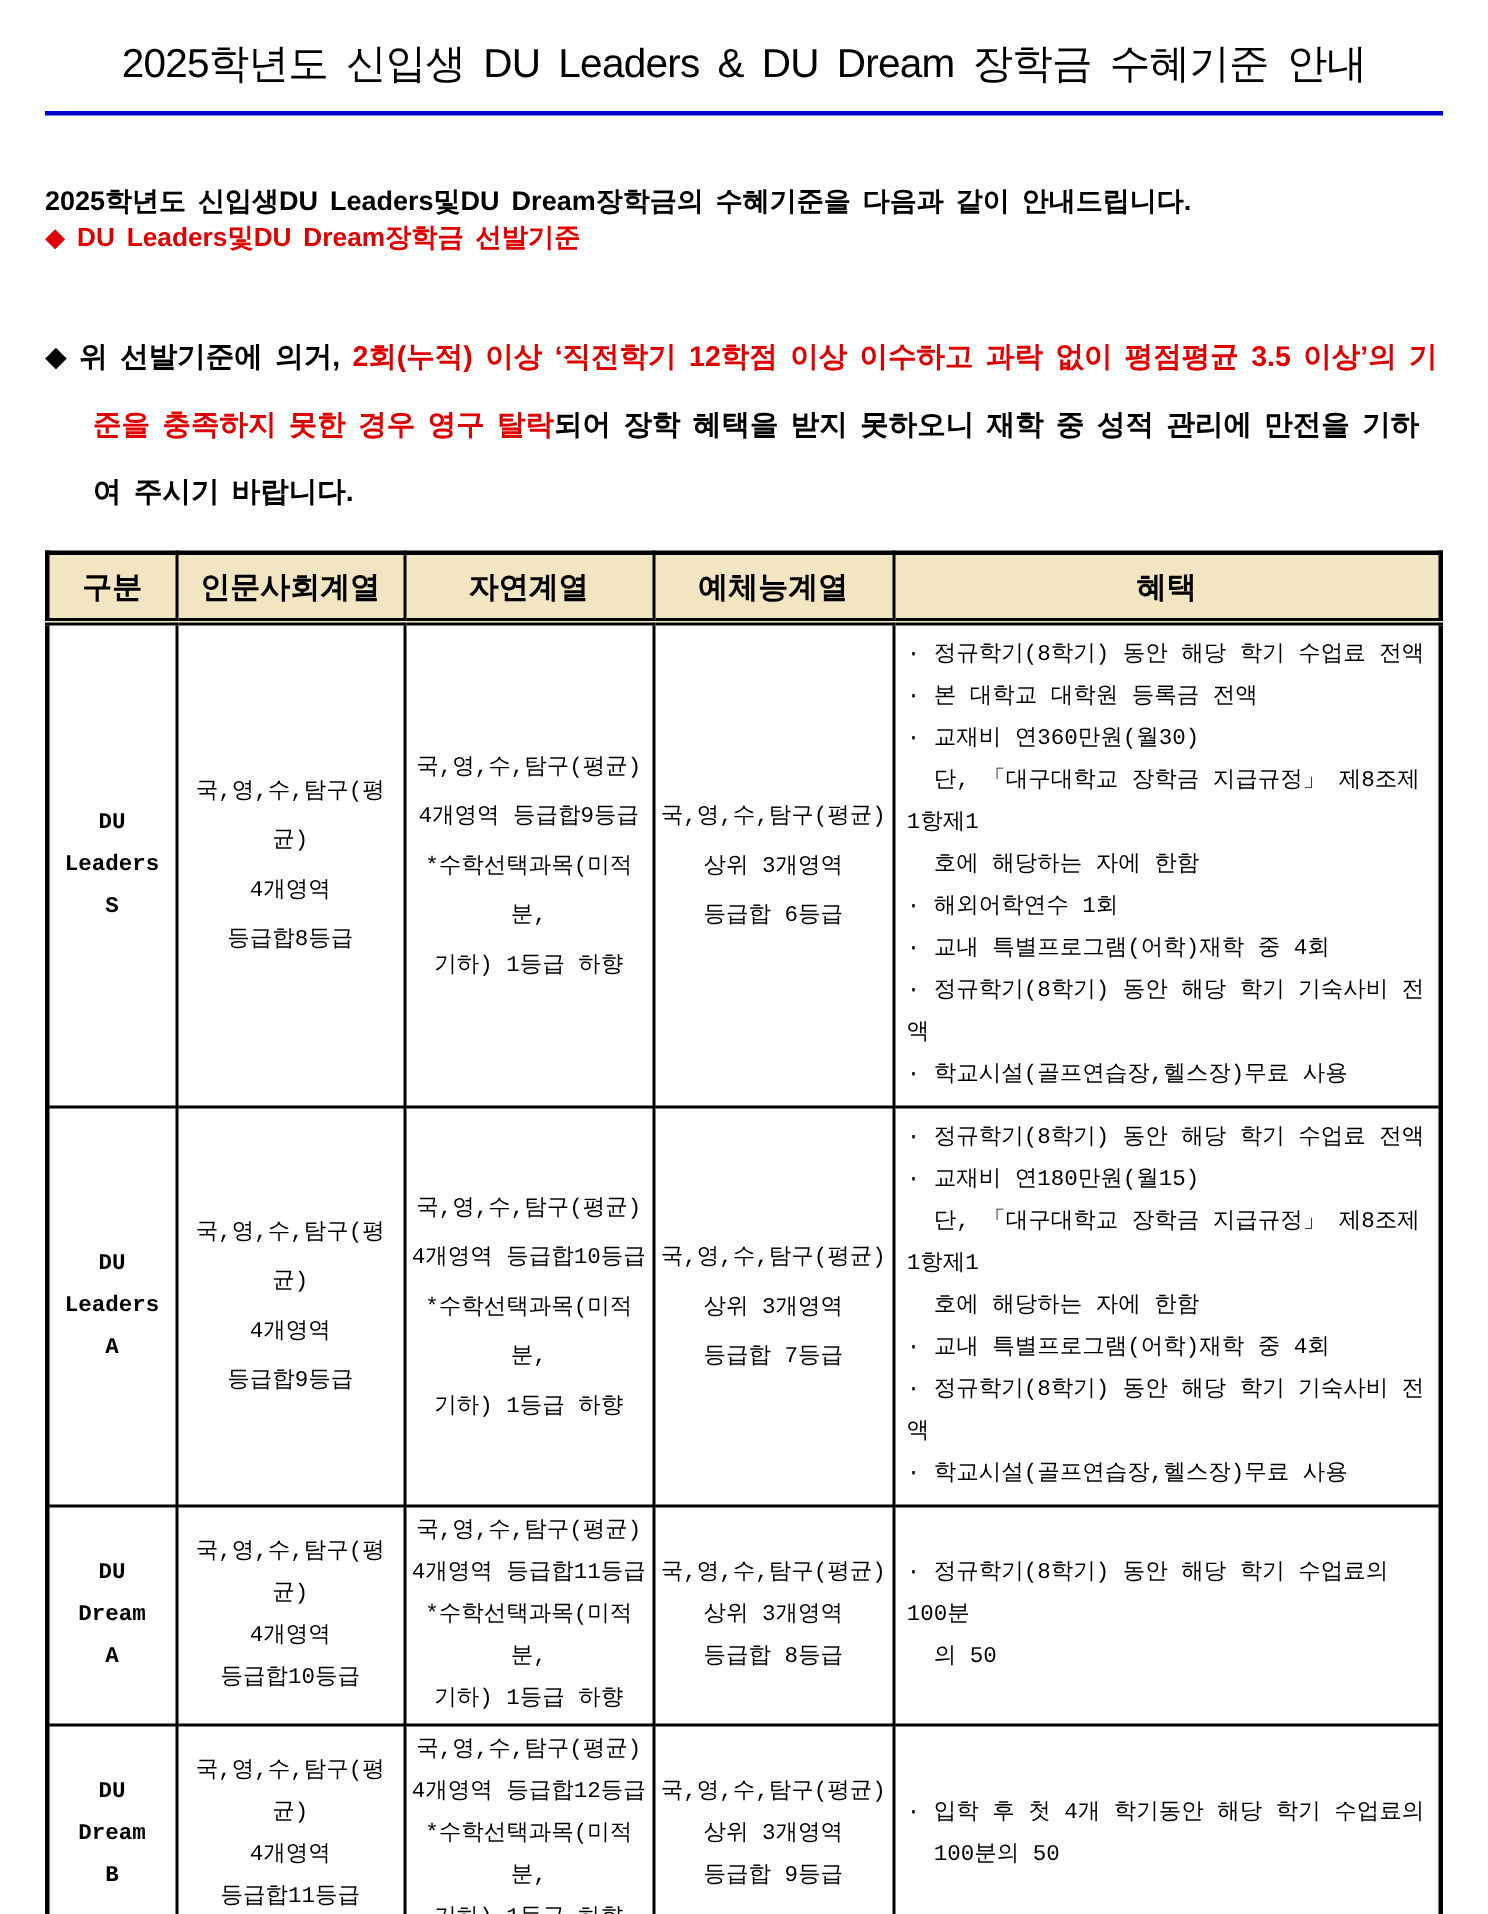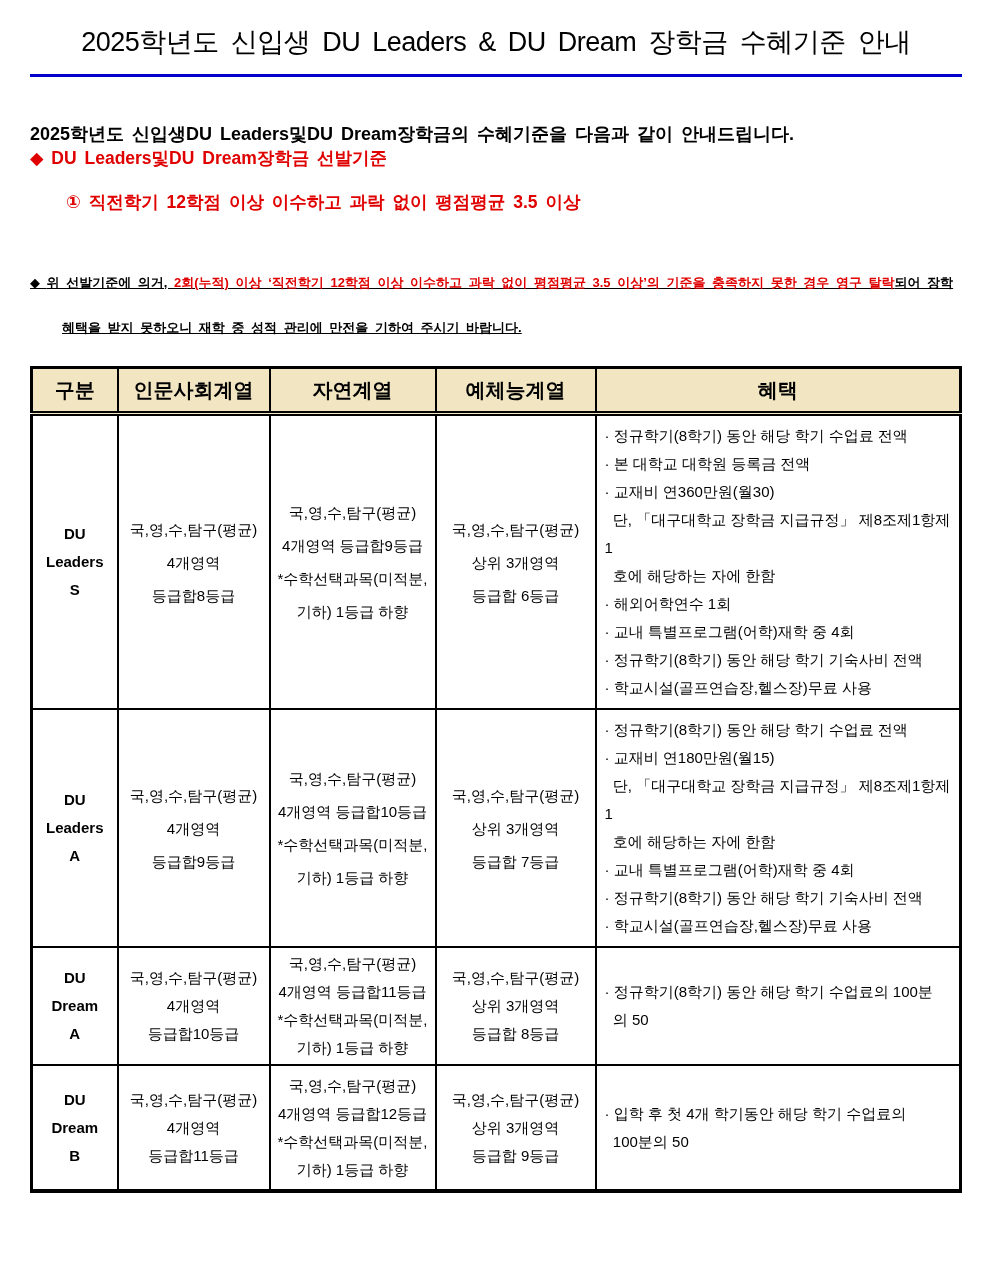--- a/index.html
+++ b/index.html
@@ -38,27 +38,26 @@
     font-size:17.5px;font-weight:bold;word-spacing:3px;
   }
   .crit-item{
     margin:20px 0 0 36px;
     font-size:17.5px;font-weight:bold;word-spacing:3px;
   }
 
   
   .notice{
     margin:46px 0 0 0;
-    font-size:13px;
+    font-size:19px;
     line-height:45px;
     font-weight:600;
     word-spacing:3px;
     padding-left:32px;
     text-indent:-32px;
-    text-decoration:underline;
   }
   .notice .red{color:#E00000;font-weight:bold;}
 
   
   table.sch{
     margin-top:16px;
     width:932px;
     border-collapse:collapse;
     table-layout:fixed;
     border:3px solid #000;
@@ -71,20 +70,21 @@
     height:40px;
     font-size:20px;
     font-weight:bold;
     text-align:center;
   }
   table.sch td{
     border:2px solid #000;
     vertical-align:middle;
     font-size:15px;
     line-height:28px;
+    font-family:Liberation Mono, monospace;
   }
   td.cell-grade{
     text-align:center;
     font-weight:bold;
     font-size:16px;
     white-space:pre-line;
     line-height:34px;
   }
   td.cell-center{
     text-align:center;
@@ -110,21 +110,20 @@
 <div class="page">
 
   <div class="title-block">
     <div class="title">2025학년도 신입생 DU Leaders &amp; DU Dream 장학금 수혜기준 안내</div>
   </div>
 
   <p class="intro">2025학년도 신입생DU Leaders및DU Dream장학금의 수혜기준을 다음과 같이 안내드립니다.</p>
 
   <div class="criteria">
     <div class="crit-heading"><span>◆</span> <span>DU Leaders및DU Dream장학금 선발기준</span></div>
-    <div class="crit-item"><span>①</span> <span>직전학기 12학점 이상 이수하고 과락 없이 평점평균 3.5 이상</span></div>
   </div>
 
   <p class="notice"><span>◆ </span><span>위 선발기준에 의거, </span><span class="red">2회(누적) 이상 ‘직전학기 12학점 이상 이수하고 과락 없이 평점평균 3.5 이상’의 기준을 충족하지 못한 경우 영구 탈락</span><span>되어 장학 혜택을 받지 못하오니 재학 중 성적 관리에 만전을 기하여 주시기 바랍니다.</span></p>
 
   <table class="sch">
     <colgroup>
       <col style="width:86px">
       <col style="width:152px">
       <col style="width:166px">
       <col style="width:160px">

